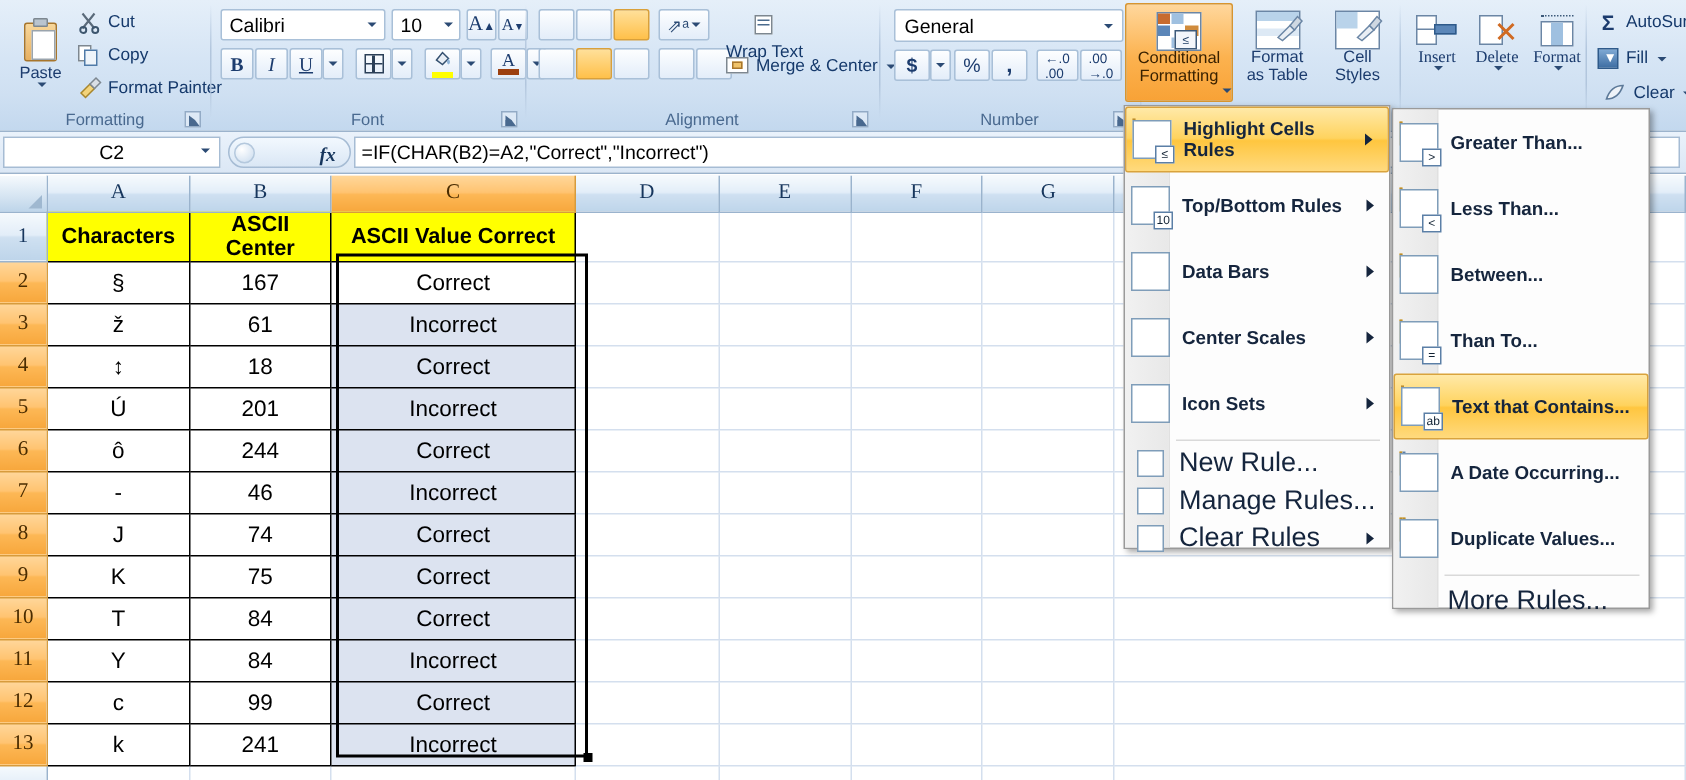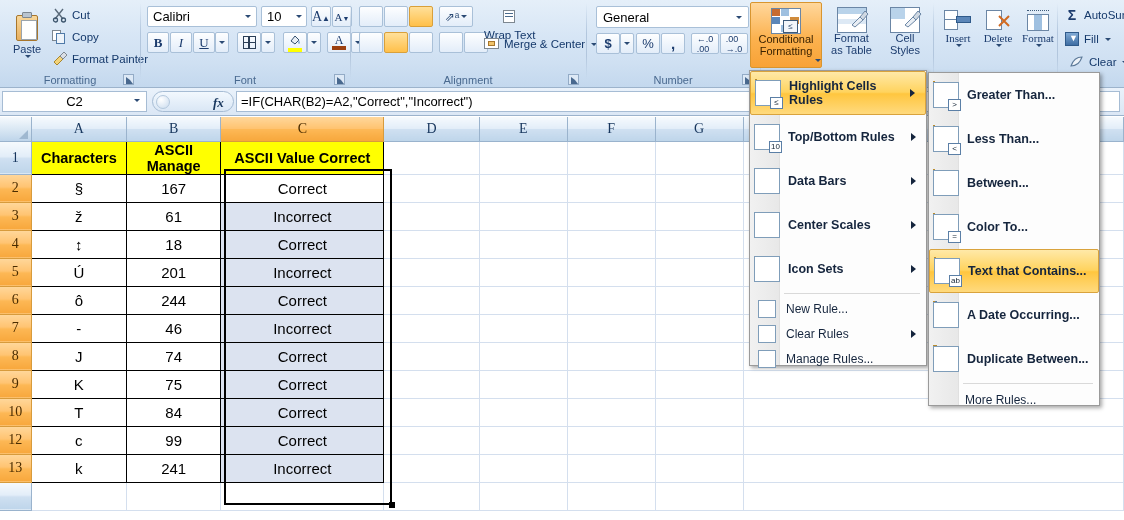--- a/index.html
+++ b/index.html
@@ -94,21 +94,21 @@
   #selbox{ position:absolute; border:2px solid #000; pointer-events:none; }
   #fillh{ position:absolute; width:6px;height:6px;background:#000; }
 
   
   .menu{ position:absolute; background:#fdfdfd; border:1px solid #9a9a9a;
          box-shadow:2px 2px 4px rgba(0,0,0,.35); }
   .menu .gut{ position:absolute; left:0; top:0; bottom:0; width:30px;
          background:linear-gradient(90deg,#f1f1f1,#e8e8e8); border-right:1px solid #e0e0e0;}
   .mi{ position:relative; display:flex; align-items:center; height:44px;
        padding-left:4px; font-size:12.5px; color:#15253d; cursor:default; z-index:2;}
-  .mi.small{ height:25px; font-size:12px;justify-content:flex-end; }
+  .mi.small{ height:25px; font-size:18px;justify-content:flex-end; }
   .mi .mic{ width:26px; height:26px; flex:none; margin-right:8px; position:relative; }
   .mi.small .mic{ width:18px;height:18px; margin-right:10px; margin-left:4px;}
   .mi .lbl{ flex:1; font-weight:bold; }
   .mi.small .lbl{ font-weight:normal; }
   .mi .arr{ width:0;height:0;margin-right:10px;
        border-top:4px solid transparent;border-bottom:4px solid transparent;border-left:5px solid #15253d;}
   .mi.hl{ background:linear-gradient(180deg,#ffe9a8,#ffd35e 48%,#ffc63f 52%,#ffda7e);
        border:1px solid #d9a33d; border-radius:2px; }
   .msep{ height:1px; background:#d9d9d9; margin:2px 6px 2px 34px; position:relative; z-index:2;}
 
@@ -438,21 +438,21 @@
           <td class="colhdr sel">C</td>
           <td class="colhdr">D</td>
           <td class="colhdr">E</td>
           <td class="colhdr">F</td>
           <td class="colhdr">G</td>
           <td class="colhdr"></td>
         </tr>
         <tr>
           <td class="rowhdr">1</td>
           <td class="cell hd">Characters</td>
-          <td class="cell hd">ASCII Manage</td>
+          <td class="cell hd">ASCII Center</td>
           <td class="cell hd">ASCII Value Correct</td>
           <td class="cell"></td>
           <td class="cell"></td>
           <td class="cell"></td>
           <td class="cell"></td>
           <td class="cell"></td>
         </tr>
         <tr>
           <td class="rowhdr sel">2</td>
           <td class="cell dat">§</td>
@@ -539,20 +539,31 @@
           <td class="cell"></td>
           <td class="cell"></td>
           <td class="cell"></td>
           <td class="cell"></td>
         </tr>
         <tr>
           <td class="rowhdr sel">10</td>
           <td class="cell dat">T</td>
           <td class="cell dat">84</td>
           <td class="cell dat selc">Correct</td>
+          <td class="cell"></td>
+          <td class="cell"></td>
+          <td class="cell"></td>
+          <td class="cell"></td>
+          <td class="cell"></td>
+        </tr>
+        <tr>
+          <td class="rowhdr sel">11</td>
+          <td class="cell dat">Y</td>
+          <td class="cell dat">84</td>
+          <td class="cell dat selc">Incorrect</td>
           <td class="cell"></td>
           <td class="cell"></td>
           <td class="cell"></td>
           <td class="cell"></td>
           <td class="cell"></td>
         </tr>
         <tr>
           <td class="rowhdr sel">12</td>
           <td class="cell dat">c</td>
           <td class="cell dat">99</td>
@@ -620,61 +631,61 @@
         <span class="arr"></span>
       </div>
     </div>
   <div class="msep"></div>
   <div id="cf-foot">
       <div class="mi small">
         <span class="mic"><span class="mt"></span><i style="left:2px;top:4px;width:10px;height:3px;background:#c8d8ea;"></i><i style="left:2px;top:9px;width:10px;height:3px;background:#c8d8ea;"></i></span>
         <span class="lbl">New Rule...</span>
       </div>
       <div class="mi small">
+        <span class="mic"><span class="mt"></span><i style="left:2px;top:4px;width:10px;height:3px;background:#c8d8ea;"></i><i style="left:2px;top:9px;width:10px;height:3px;background:#c8d8ea;"></i></span>
+        <span class="lbl">Manage Rules...</span>
+      </div>
+      <div class="mi small">
         <span class="mic"><span class="mt"></span><i style="left:2px;top:6px;width:12px;height:4px;background:#f2c96b;"></i></span>
         <span class="lbl">Clear Rules</span>
         <span class="arr"></span>
       </div>
-      <div class="mi small">
-        <span class="mic"><span class="mt"></span><i style="left:2px;top:4px;width:10px;height:3px;background:#c8d8ea;"></i><i style="left:2px;top:9px;width:10px;height:3px;background:#c8d8ea;"></i></span>
-        <span class="lbl">Manage Rules...</span>
-      </div>
     </div>
 </div>
 
 <div class="menu" id="hcr-menu" style="left:928px;top:72px;width:172px;height:334px;">
   <div class="gut"></div>
   <div id="hcr-items">
       <div class="mi">
         <span class="mic"><span class="mt"></span><i style="left:2px;top:8px;width:14px;height:5px;background:#f2c96b;border:1px solid #b98c2e;"></i><span class="badge">&gt;</span></span>
         <span class="lbl">Greater Than...</span>
       </div>
       <div class="mi">
         <span class="mic"><span class="mt"></span><i style="left:2px;top:8px;width:14px;height:5px;background:#f2c96b;border:1px solid #b98c2e;"></i><span class="badge">&lt;</span></span>
         <span class="lbl">Less Than...</span>
       </div>
       <div class="mi">
         <span class="mic"><span class="mt"></span><i style="left:1px;top:2px;width:5px;height:5px;background:#5b86b8;"></i><i style="left:19px;top:2px;width:5px;height:5px;background:#5b86b8;"></i><i style="left:2px;top:10px;width:20px;height:5px;background:#f2c96b;border:1px solid #b98c2e;"></i></span>
         <span class="lbl">Between...</span>
       </div>
       <div class="mi">
         <span class="mic"><span class="mt"></span><i style="left:2px;top:8px;width:14px;height:5px;background:#f2c96b;border:1px solid #b98c2e;"></i><span class="badge">=</span></span>
-        <span class="lbl">Color To...</span>
+        <span class="lbl">Than To...</span>
       </div>
       <div class="mi hl">
         <span class="mic"><span class="mt"></span><i style="left:2px;top:8px;width:14px;height:5px;background:#f2c96b;border:1px solid #b98c2e;"></i><span class="badge">ab</span></span>
         <span class="lbl">Text that Contains...</span>
       </div>
       <div class="mi">
         <span class="mic"><span class="mt"></span><i style="left:2px;top:6px;width:14px;height:5px;background:#f2c96b;border:1px solid #b98c2e;"></i><i style="left:12px;top:12px;width:13px;height:12px;background:#fff;border:1px solid #5b7fa6;"></i><i style="left:14px;top:16px;width:4px;height:4px;background:#d06a22;"></i></span>
         <span class="lbl">A Date Occurring...</span>
       </div>
       <div class="mi">
         <span class="mic"><span class="mt"></span><i style="left:2px;top:4px;width:18px;height:5px;background:#f2c96b;border:1px solid #b98c2e;"></i><i style="left:2px;top:13px;width:18px;height:5px;background:#f2c96b;border:1px solid #b98c2e;"></i></span>
-        <span class="lbl">Duplicate Between...</span>
+        <span class="lbl">Duplicate Values...</span>
       </div>
     </div>
   <div class="msep"></div>
   <div class="mi small" style="height:28px;">
     <span class="mic"></span>
     <span class="lbl">More Rules...</span>
   </div>
 </div>
 
 </body></html>

